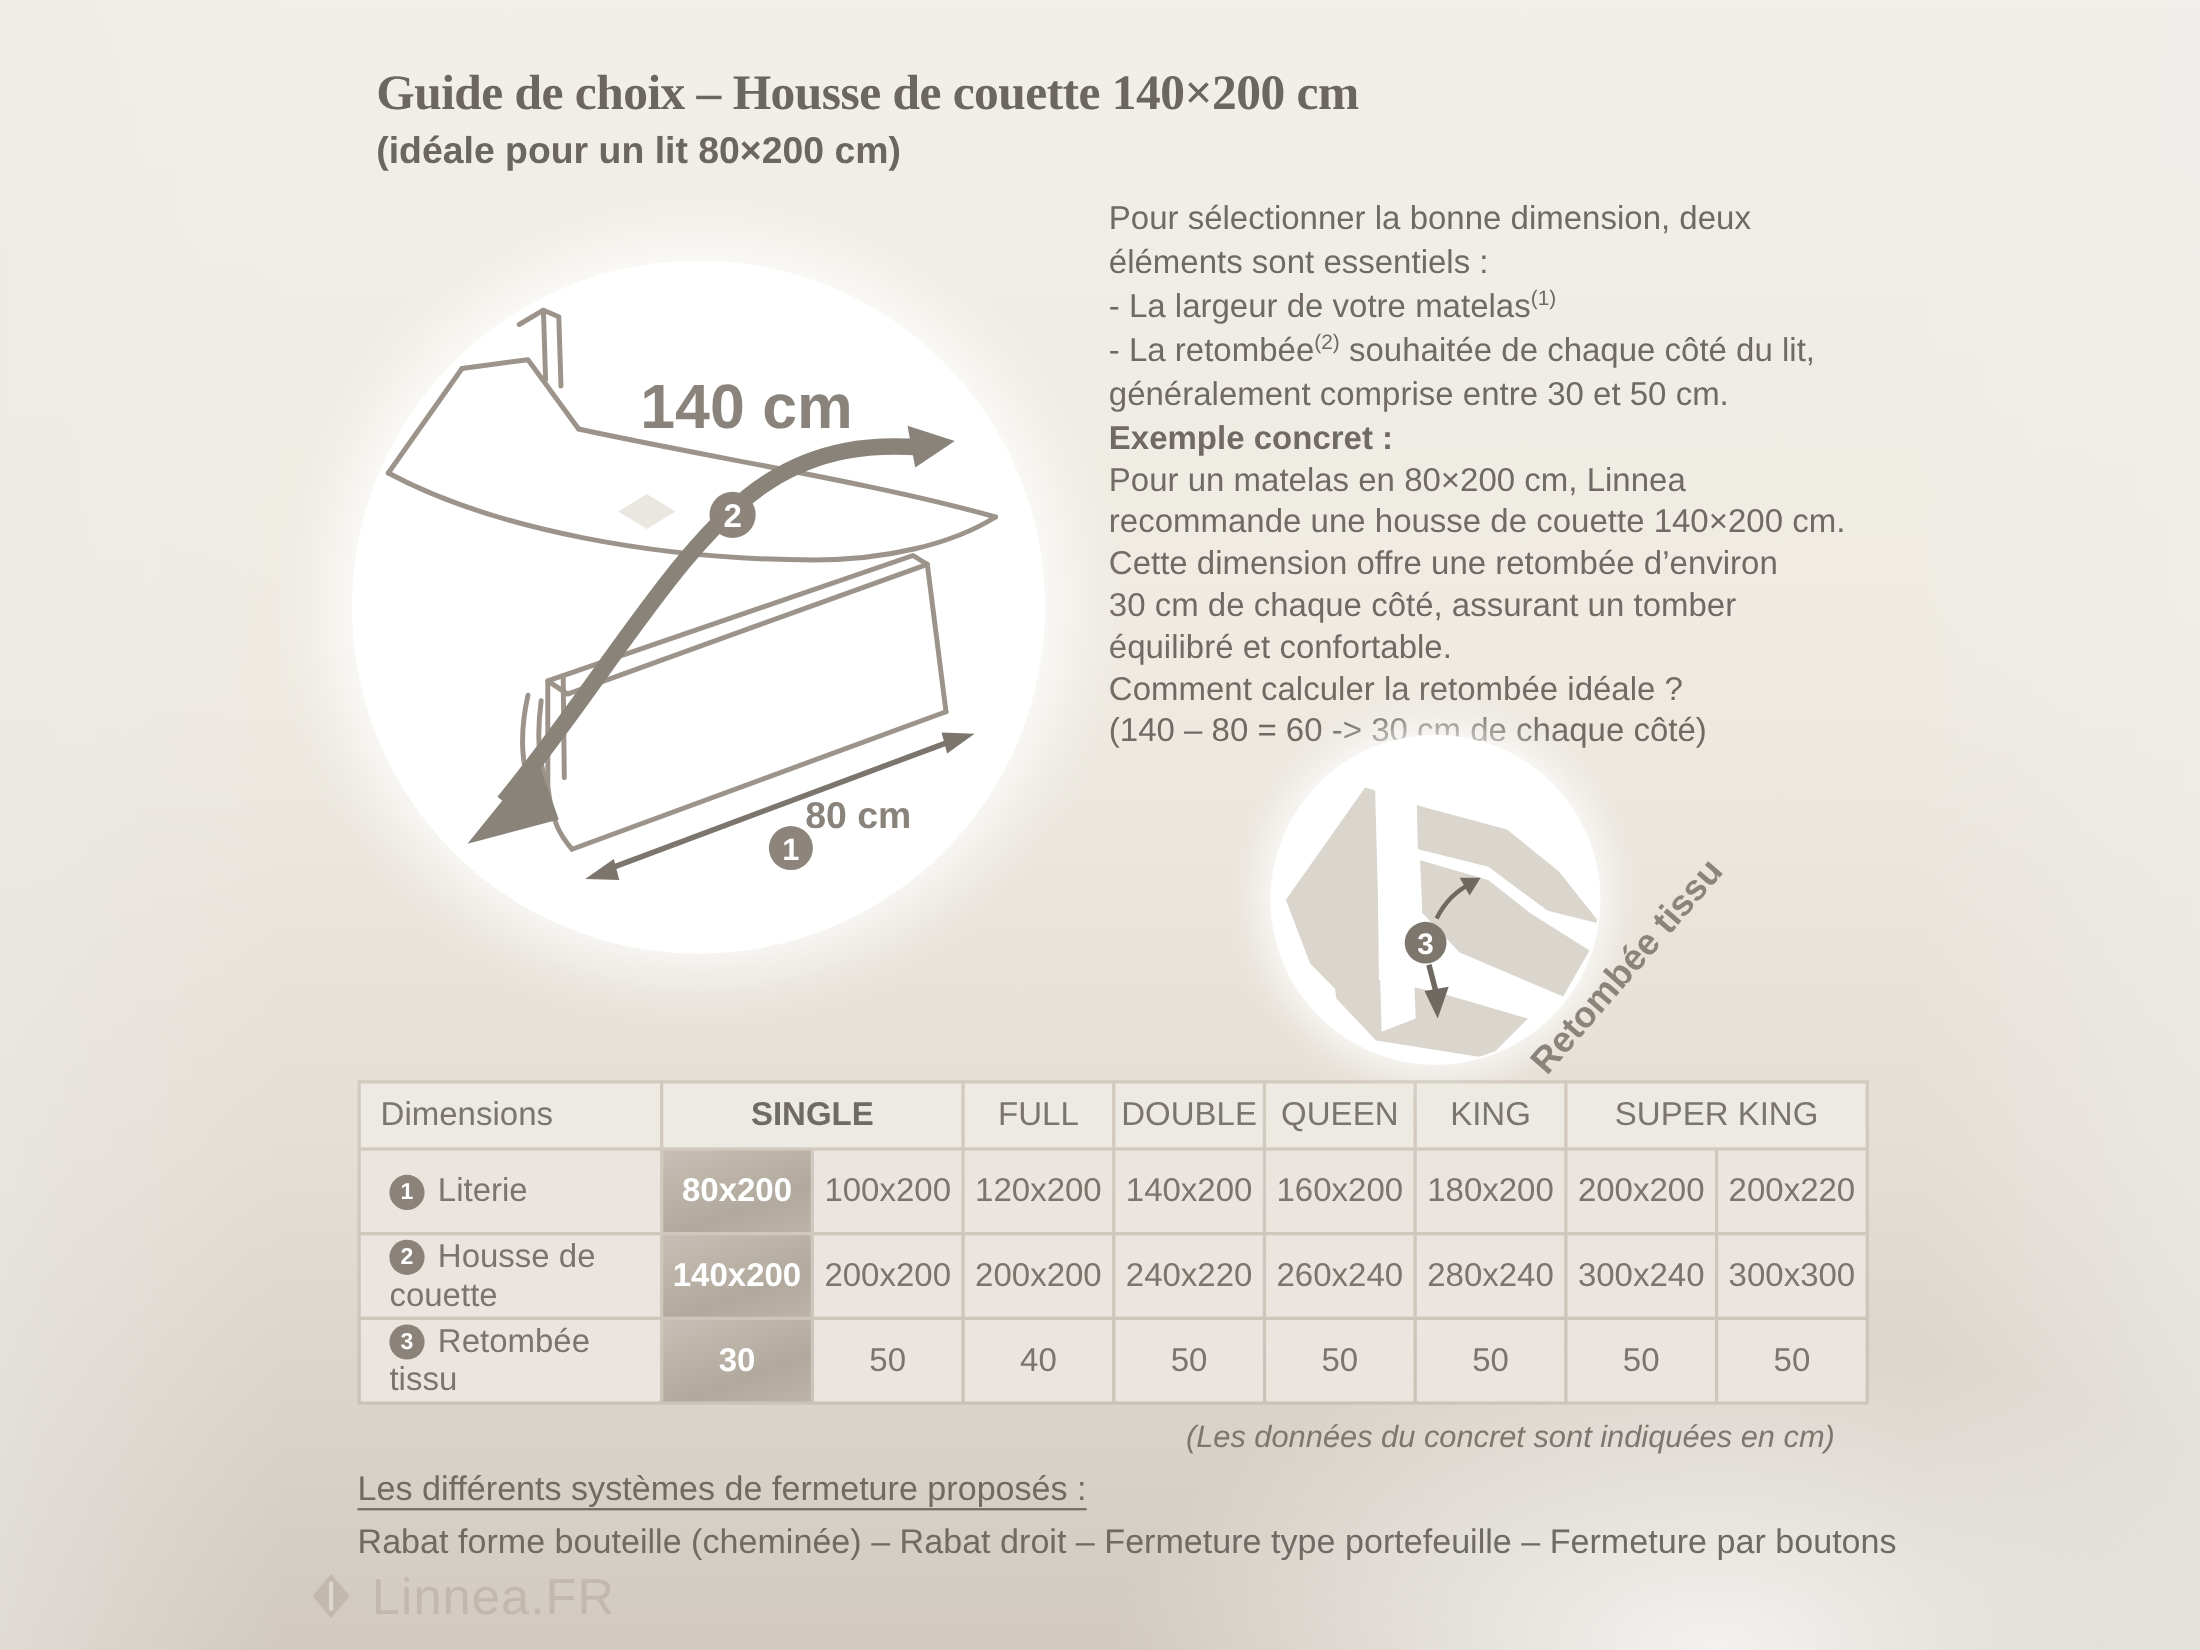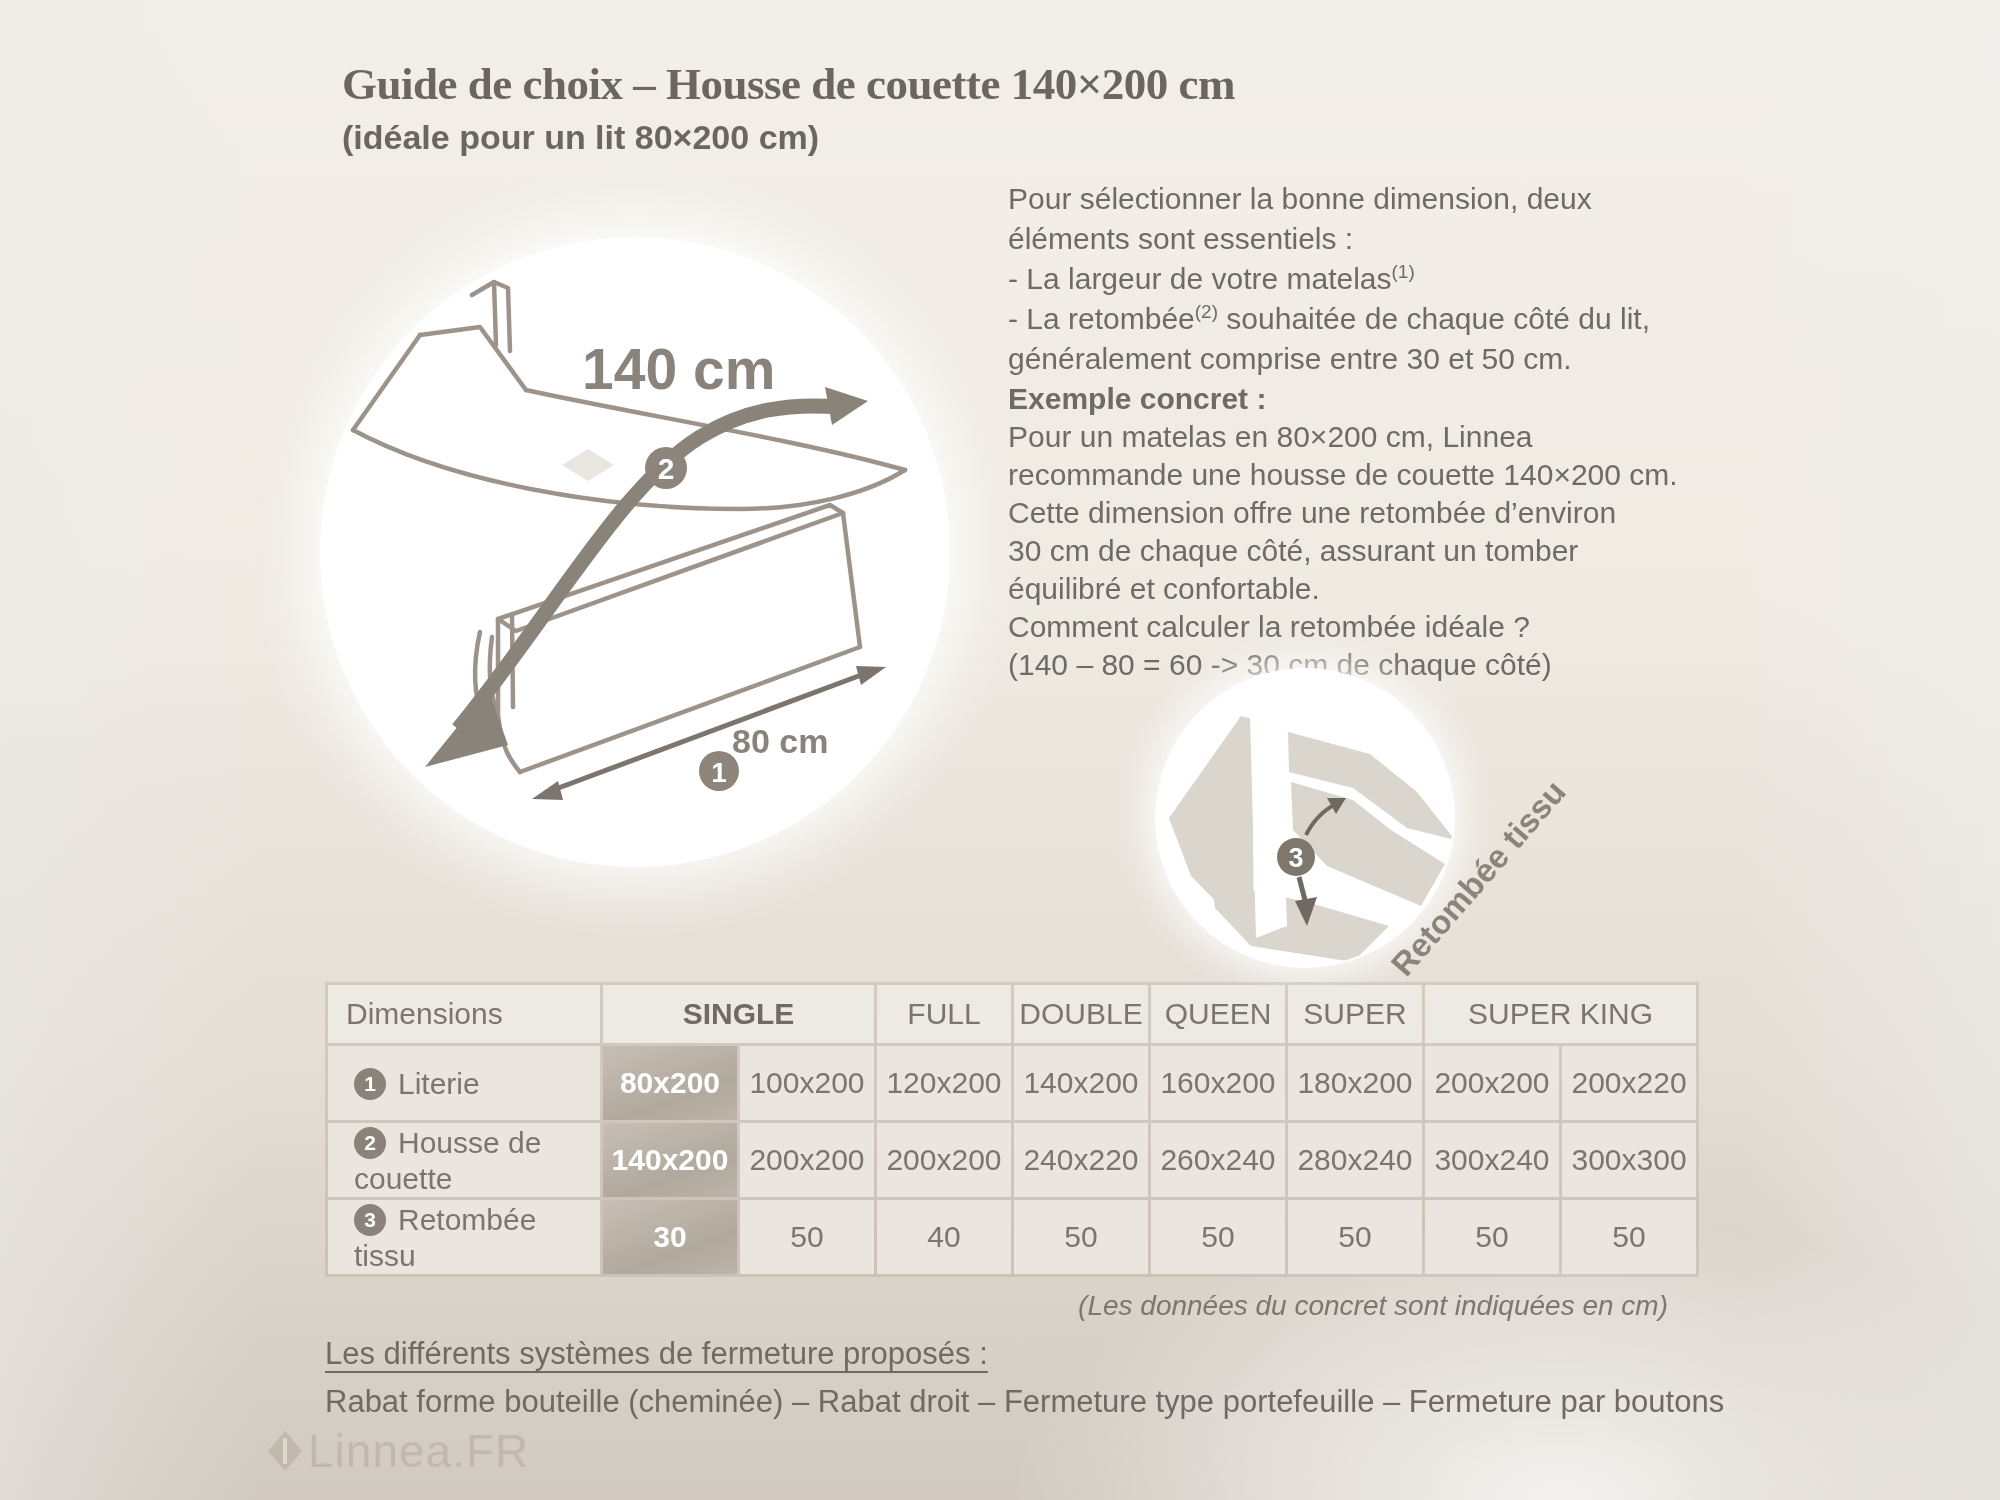--- a/index.html
+++ b/index.html
@@ -37,21 +37,21 @@
   td.rowlabel{text-align:left;padding-left:26px;}
   td.hl{background:linear-gradient(160deg,#c7bfb5 0%,#b2a99e 65%,#bdb4a9 100%);color:#fff;font-weight:700;}
   .badge-t{display:inline-block;width:32px;height:32px;line-height:32px;border-radius:50%;
     background:#8b8279;color:#fff;font-size:21px;font-weight:700;text-align:center;
     margin-right:12px;vertical-align:middle;}
   .rowlabel span.lbl{vertical-align:middle;}
   .tablenote{left:900px;top:1290px;width:768px;text-align:right;font-style:italic;font-size:28px;color:#7c776f;}
   .closures-title{left:325px;top:1336px;font-size:31px;color:#6f6a63;
     text-decoration:underline;text-underline-offset:7px;text-decoration-thickness:2px;}
   .closures-list{left:325px;top:1384px;font-size:31px;color:#6f6a63;}
-  .watermark{left:268px;top:1424px;display:flex;align-items:center;gap:6px;color:rgba(178,168,156,0.55);}
+  .watermark{left:284px;top:1424px;display:flex;align-items:center;gap:20px;color:rgba(178,168,156,0.55);}
   .watermark .wm-text{font-size:46px;letter-spacing:1px;}
 </style>
 </head>
 <body>
 
 <div class="canvas">
 
   <div class="abs title nowrap">Guide de choix – Housse de couette 140×200 cm</div>
   <div class="abs subtitle nowrap">(idéale pour un lit 80×200 cm)</div>
 
@@ -161,21 +161,21 @@
           <col style="width:134px">
           <col style="width:134px">
       </colgroup>
       <thead>
         <tr>
           <th class="hdr-dim">Dimensions</th>
           <th colspan="2" class="hdr-bold">SINGLE</th>
           <th>FULL</th>
           <th>DOUBLE</th>
           <th>QUEEN</th>
-          <th>SUPER</th>
+          <th>KING</th>
           <th colspan="2">SUPER KING</th>
         </tr>
       </thead>
       <tbody>
         <tr>
           <td class="rowlabel">
             <span class="badge-t">1</span><span class="lbl">Literie</span>
           </td>
           <td class="hl">80x200</td>
           <td>100x200</td>

